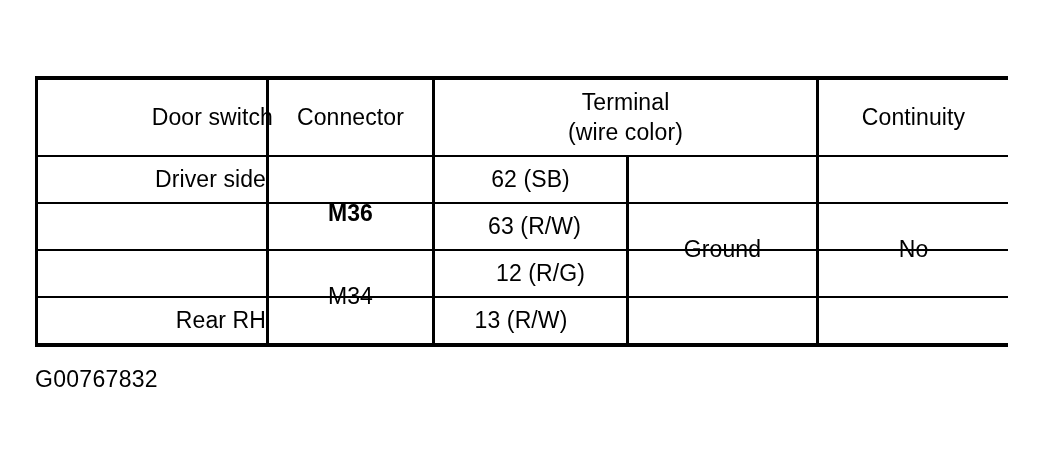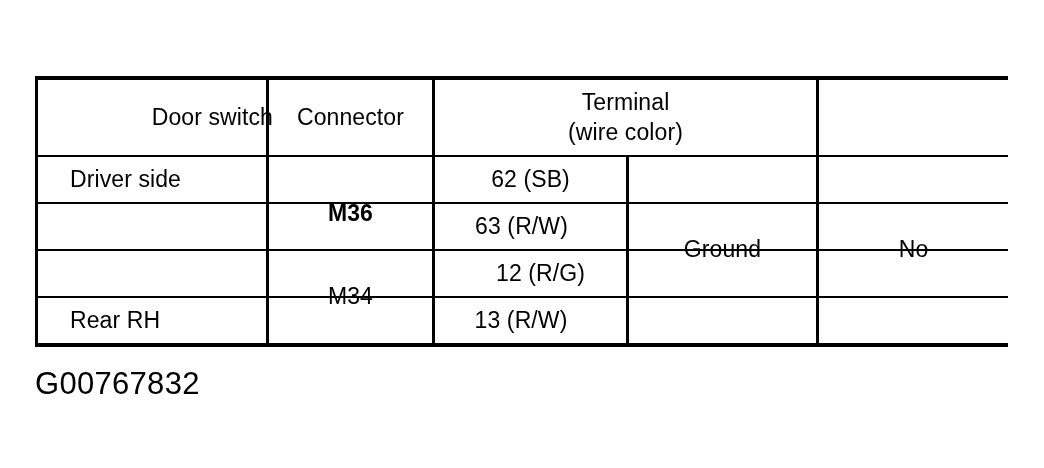--- a/index.html
+++ b/index.html
@@ -47,32 +47,32 @@
   .cell {
     position: absolute;
     display: flex;
     align-items: center;
     box-sizing: border-box;
     line-height: 1.18;
     font-size: 23px;
     letter-spacing: 0.1px;
   }
   .cell.center { justify-content: center; text-align: center; }
-  .cell.left   { justify-content: flex-start; padding-left: 32px; }
+  .cell.left   { justify-content: flex-end; padding-left: 20px; }
 
   .cell.two-line { flex-direction: column; justify-content: center; }
   .cell.two-line .ln { display: block; text-align: center; }
   .cell.two-line .ln + .ln { margin-top: 3px; }
 
   
   #caption {
     position: absolute;
     left: 35px;
     top: 366px;
-    font-size: 31px;
+    font-size: 23px;
     letter-spacing: 0.3px;
     white-space: nowrap;
   }
 </style>
 </head>
 <body>
 
 <div id="table-wrap">
 
   <div class="hrule thick" style="top:0px;"></div>
@@ -94,39 +94,42 @@
 
   <div class="cell center" style="left:234px; top:4px; width:163px; height:75px;">
     <span>Connector</span>
   </div>
 
   <div class="cell center two-line" style="left:400px; top:4px; width:381px; height:75px;">
     <span class="ln">Terminal</span>
     <span class="ln">(wire color)</span>
   </div>
 
+  <div class="cell center" style="left:784px; top:4px; width:189px; height:75px;">
+    <span>Continuity</span>
+  </div>
 
   <div class="cell left" style="left:3px; top:81px; width:228px; height:45px;">
     <span>Driver side</span>
   </div>
   <div class="cell left" style="left:3px; top:222px; width:228px; height:45px;">
     <span>Rear RH</span>
   </div>
 
   <div class="cell center" style="left:234px; top:84px; width:163px; height:108px;font-weight:bold;">
     <span>M36</span>
   </div>
   <div class="cell center" style="left:234px; top:175px; width:163px; height:92px;">
     <span>M34</span>
   </div>
 
   <div class="cell center" style="left:400px; top:81px; width:191px; height:45px;">
     <span>62 (SB)</span>
   </div>
-  <div class="cell center" style="left:391px; top:128px; width:191px; height:45px;">
+  <div class="cell center" style="left:404px; top:128px; width:191px; height:45px;">
     <span>63 (R/W)</span>
   </div>
   <div class="cell center" style="left:400px; top:175px; width:191px; height:45px;padding-left:20px;">
     <span>12 (R/G)</span>
   </div>
   <div class="cell center" style="left:400px; top:222px; width:172px; height:45px;">
     <span>13 (R/W)</span>
   </div>
 
   <div class="cell center" style="left:594px; top:81px; width:187px; height:186px;">

